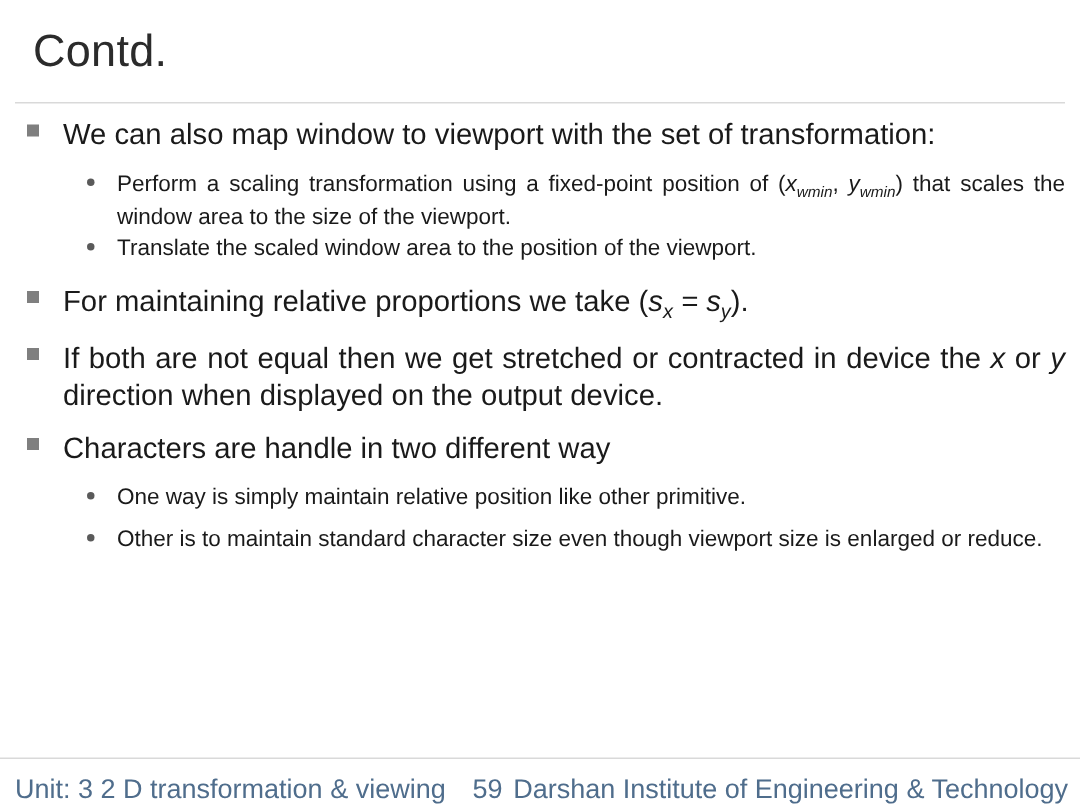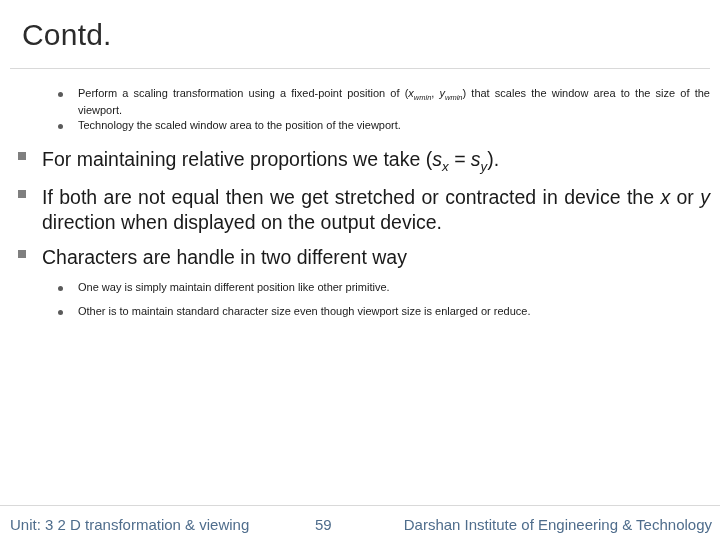--- a/index.html
+++ b/index.html
@@ -61,21 +61,21 @@
     left: 2px;
     top: 5px;
     width: 8px;
     height: 8px;
     background: #7f7f7f;
   }
   .lvl2 {
     position: relative;
     padding-left: 62px;
     margin-bottom: 1px;
-    font-size: 11px;
+    font-size: 15px;
     line-height: 1.3;
     color: #1a1a1a;
     text-align: justify;
     font-family: "Liberation Sans", sans-serif;
   }
   .lvl2 .dot {
     position: absolute;
     left: 42px;
     top: 6px;
     width: 5px;
@@ -100,21 +100,21 @@
     width: 720px;
     height: 1px;
     background: #d9d9d9;
   }
   .footer {
     position: absolute;
     left: 0;
     top: 512px;
     width: 720px;
     height: 28px;
-    font-size: 15px;
+    font-size: 18px;
     color: #4f6d8c;
     font-family: "Liberation Sans", sans-serif;
   }
   .footer-left {
     position: absolute;
     left: 10px;
     top: 4px;
   }
   .footer-num {
     position: absolute;
@@ -131,31 +131,35 @@
 </head>
 <body>
 
 <div class="slide">
 
   <div class="title">Contd.</div>
   <div class="title-rule"></div>
 
   <div class="body">
 
+    <div class="lvl1">
+      <span class="bullet"></span>
+      <span class="txt">We can also map window to viewport with the set of transformation:</span>
+    </div>
 
     <div class="spacer-sm"></div>
 
     <div class="lvl2">
       <span class="dot"></span>
       <span class="txt">Perform a scaling transformation using a fixed-point position of (</span><span class="mi">x</span><span class="sub">wmin</span><span class="txt">, </span><span class="mi">y</span><span class="sub">wmin</span><span class="txt">) that scales the window area to the size of the viewport.</span>
     </div>
 
     <div class="lvl2">
       <span class="dot"></span>
-      <span class="txt">Technology the scaled window area to the position of the viewport.</span>
+      <span class="txt">Translate the scaled window area to the position of the viewport.</span>
     </div>
 
     <div class="spacer-md"></div>
 
     <div class="lvl1">
       <span class="bullet"></span>
       <span class="txt">For maintaining relative proportions we take (</span><span class="mi">s</span><span class="sub">x</span><span class="txt mi"> = </span><span class="mi">s</span><span class="sub">y</span><span class="txt">).</span>
     </div>
 
     <div class="spacer-sm"></div>
@@ -169,21 +173,21 @@
 
     <div class="lvl1">
       <span class="bullet"></span>
       <span class="txt">Characters are handle in two different way</span>
     </div>
 
     <div class="spacer-sm"></div>
 
     <div class="lvl2">
       <span class="dot"></span>
-      <span class="txt">One way is simply maintain different position like other primitive.</span>
+      <span class="txt">One way is simply maintain relative position like other primitive.</span>
     </div>
 
     <div class="spacer-sm"></div>
 
     <div class="lvl2">
       <span class="dot"></span>
       <span class="txt">Other is to maintain standard character size even though viewport size is enlarged or reduce.</span>
     </div>
 
   </div>

